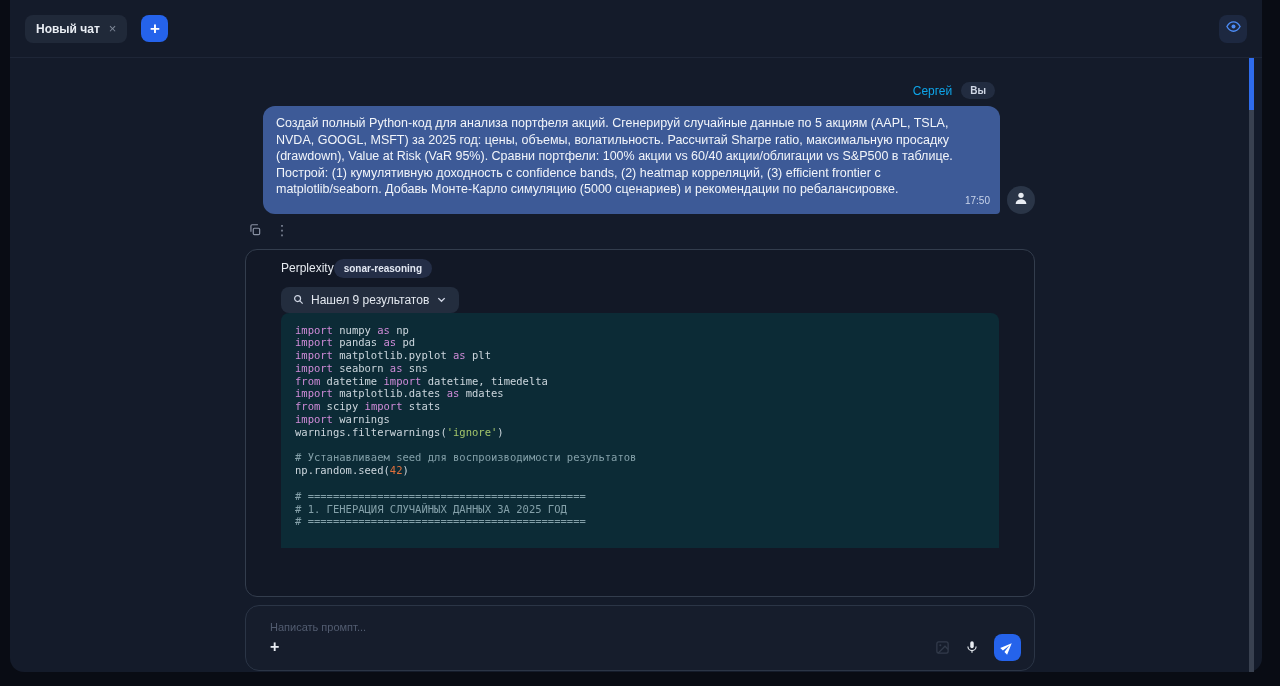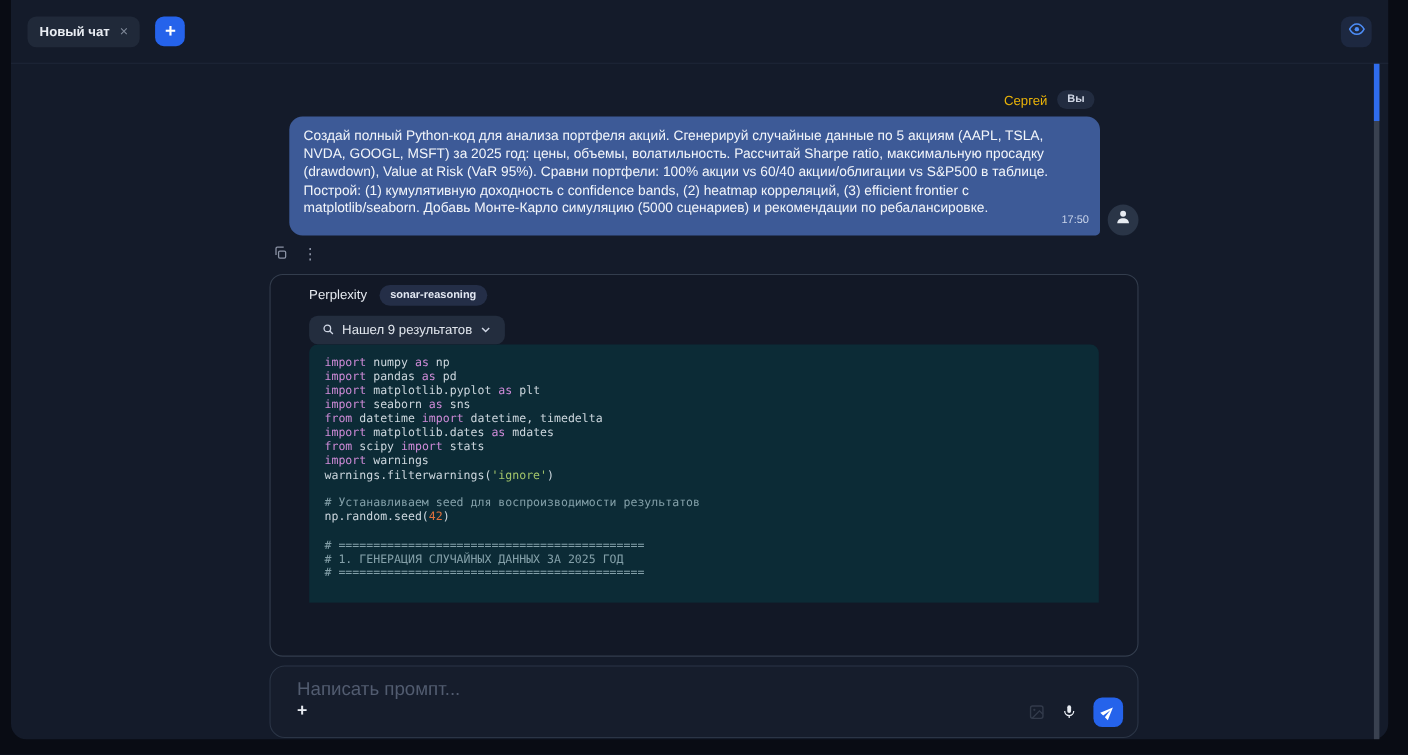--- a/index.html
+++ b/index.html
@@ -35,21 +35,21 @@
     margin-left:auto; width:28px; height:28px; background:#1d2840; border-radius:8px;
     display:flex; align-items:center; justify-content:center; cursor:pointer;
   }
   .eye-btn svg { width:15px; height:15px; }
   
   .chat-col { position:absolute; left:235px; top:58px; width:790px; }
   .sender-row {
     margin-top:24px; padding-right:40px;
     display:flex; justify-content:flex-end; align-items:center; gap:9px;
   }
-  .sender-name { font-size:12px; color:#eab308; }
+  .sender-name { font-size:12px; color:#0ea5e9; }
   .you-badge {
     background:#222c40; color:#cfd6e4; font-size:10px; font-weight:bold;
     border-radius:10px; padding:3px 9px;
   }
   .msg-row { display:flex; align-items:flex-end; gap:7px; margin-top:7px; }
   .bubble {
     width:755px; background:#3d5a97; border-radius:12px 12px 4px 12px;
     padding:9px 13px 16px; font-size:12.5px; line-height:16.5px; color:#f2f5fa;
     position:relative;
     margin-left:18px;
@@ -63,21 +63,21 @@
   .action-row { margin-top:9px; padding-left:3px; display:flex; align-items:center; gap:13px; color:#8b93a5; }
   .action-row .ic { cursor:pointer; display:flex; }
   .action-row svg { width:14px; height:14px; }
   .dots { font-size:14px; letter-spacing:0; cursor:pointer; line-height:14px; }
   
   .resp-card {
     margin-top:12px; width:790px; height:348px;
     background:#121826; border:1px solid #333d4d; border-radius:12px;
     padding:9px 35px 0; overflow:hidden;
   }
-  .provider-row { display:flex; align-items:center; gap:11px; font-size:12px; color:#e6eaf0; }
+  .provider-row { display:flex; align-items:center; font-size:12px; color:#e6eaf0; }
   .model-badge {
     background:#242e47; border-radius:10px; padding:4px 10px;
     font-size:10px; font-weight:bold; color:#e2e7f2;
   }
   .results-btn {
     margin-top:9px; display:inline-flex; align-items:center; gap:7px;
     background:#232d3e; border-radius:8px; padding:6px 12px;
     font-size:12px; color:#e2e7ee; cursor:pointer;
   }
   .results-btn svg { width:11px; height:11px; }
@@ -100,21 +100,21 @@
   .tok-num { color:#e0703c; }
   .tok-com { color:#84a0a9; }
   
   .composer {
     margin-top:8px; width:790px; height:66px;
     background:#161d2c; border:1px solid #2b3546; border-radius:14px;
     position:relative; padding:11px 16px;
   }
   .composer input {
     width:70%; background:transparent; border:none; outline:none;
-    font-family:"Liberation Sans", sans-serif; font-size:17px; color:#dfe4ec; margin-left:8px;
+    font-family:"Liberation Sans", sans-serif; font-size:11px; color:#dfe4ec; margin-left:8px;
   }
   .composer input::placeholder { color:#525c70; }
   .composer-actions {
     position:absolute; left:24px; right:13px; bottom:9px;
     display:flex; align-items:center;
   }
   .attach-btn { color:#e8ecf2; font-size:16px; font-weight:bold; cursor:pointer; line-height:14px; }
   .right-icons { margin-left:auto; display:flex; align-items:center; gap:15px; }
   .img-btn { color:#6b7689; opacity:.33; display:flex; cursor:pointer; }
   .img-btn svg { width:15px; height:15px; }

